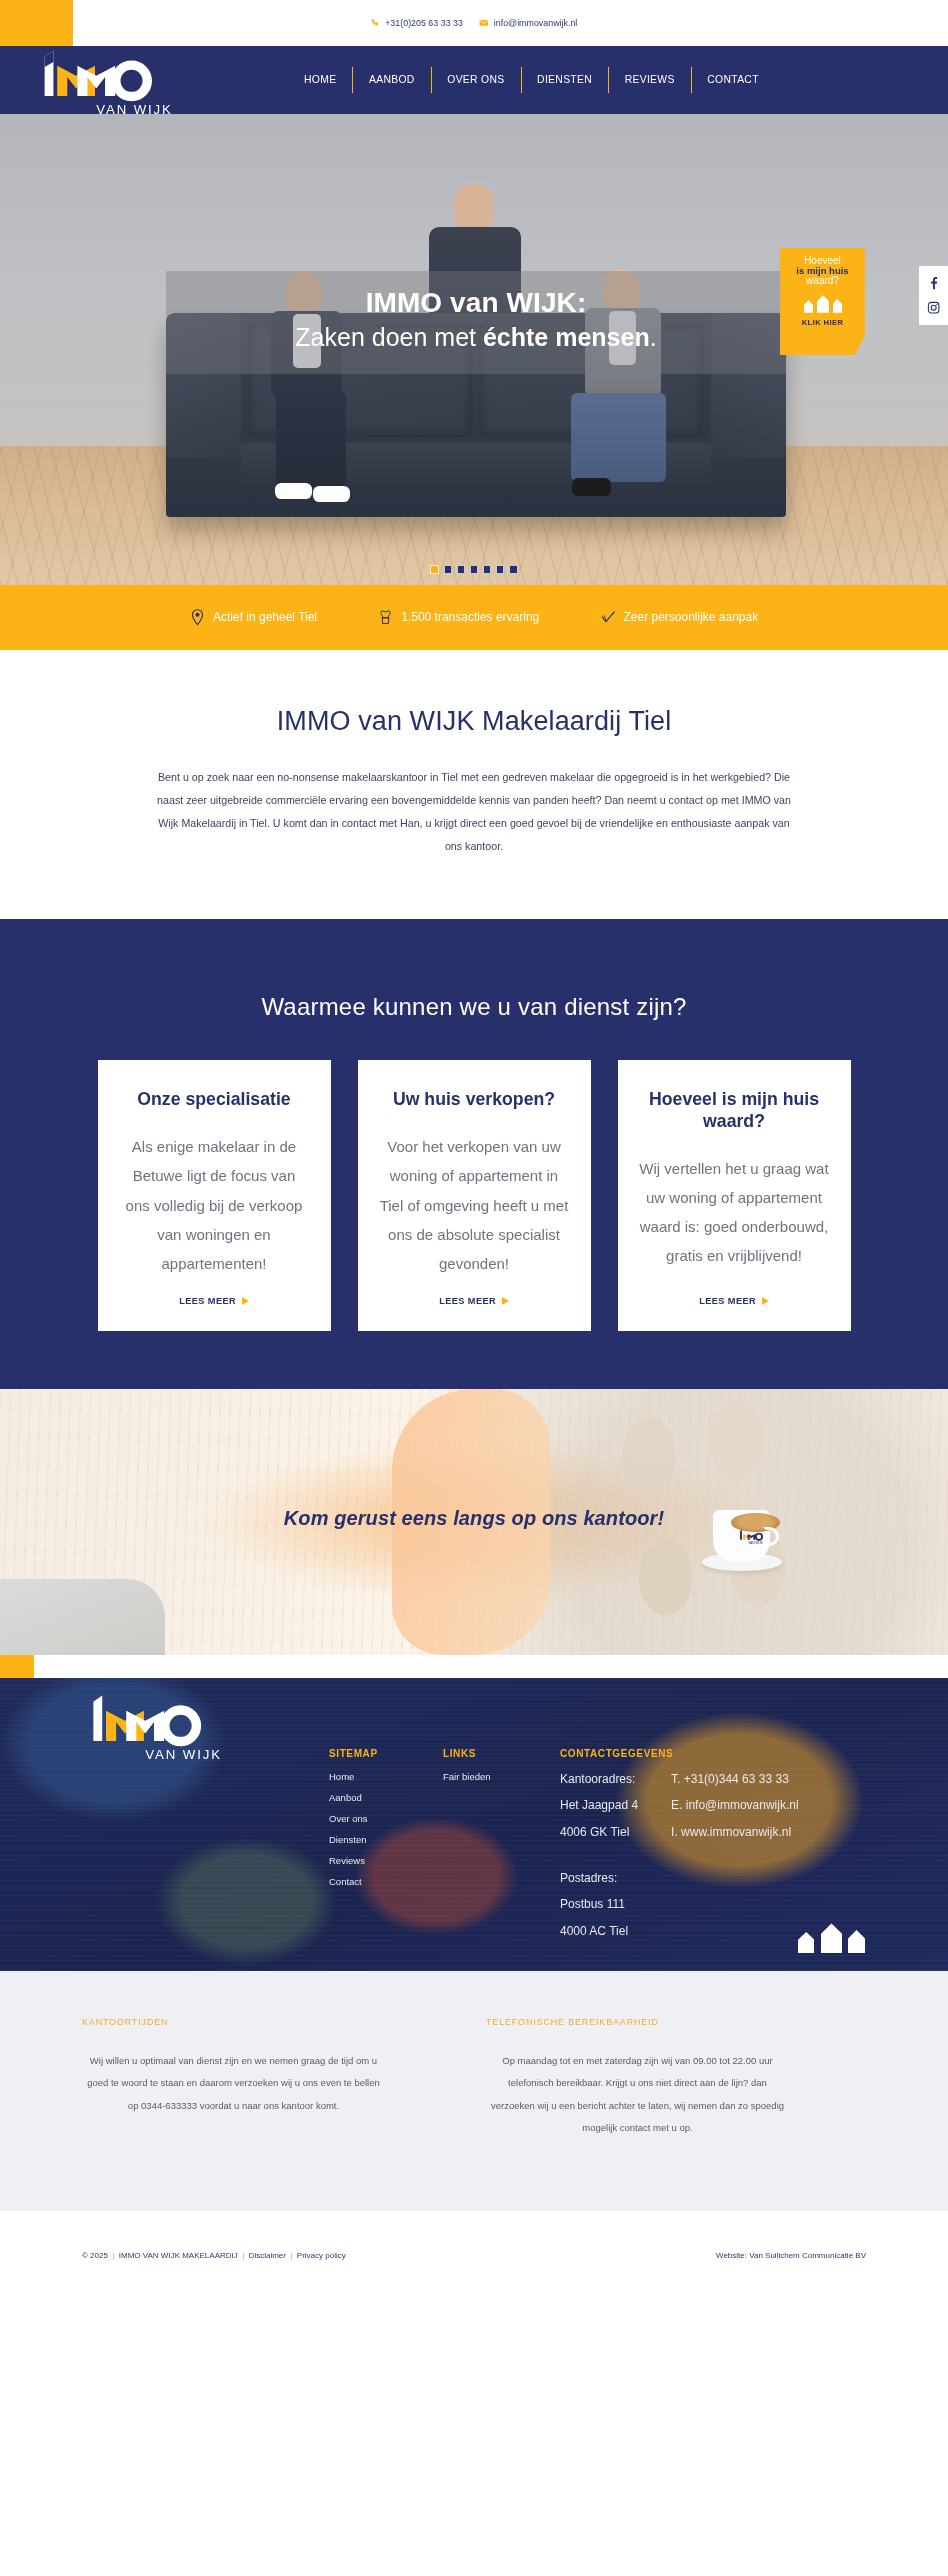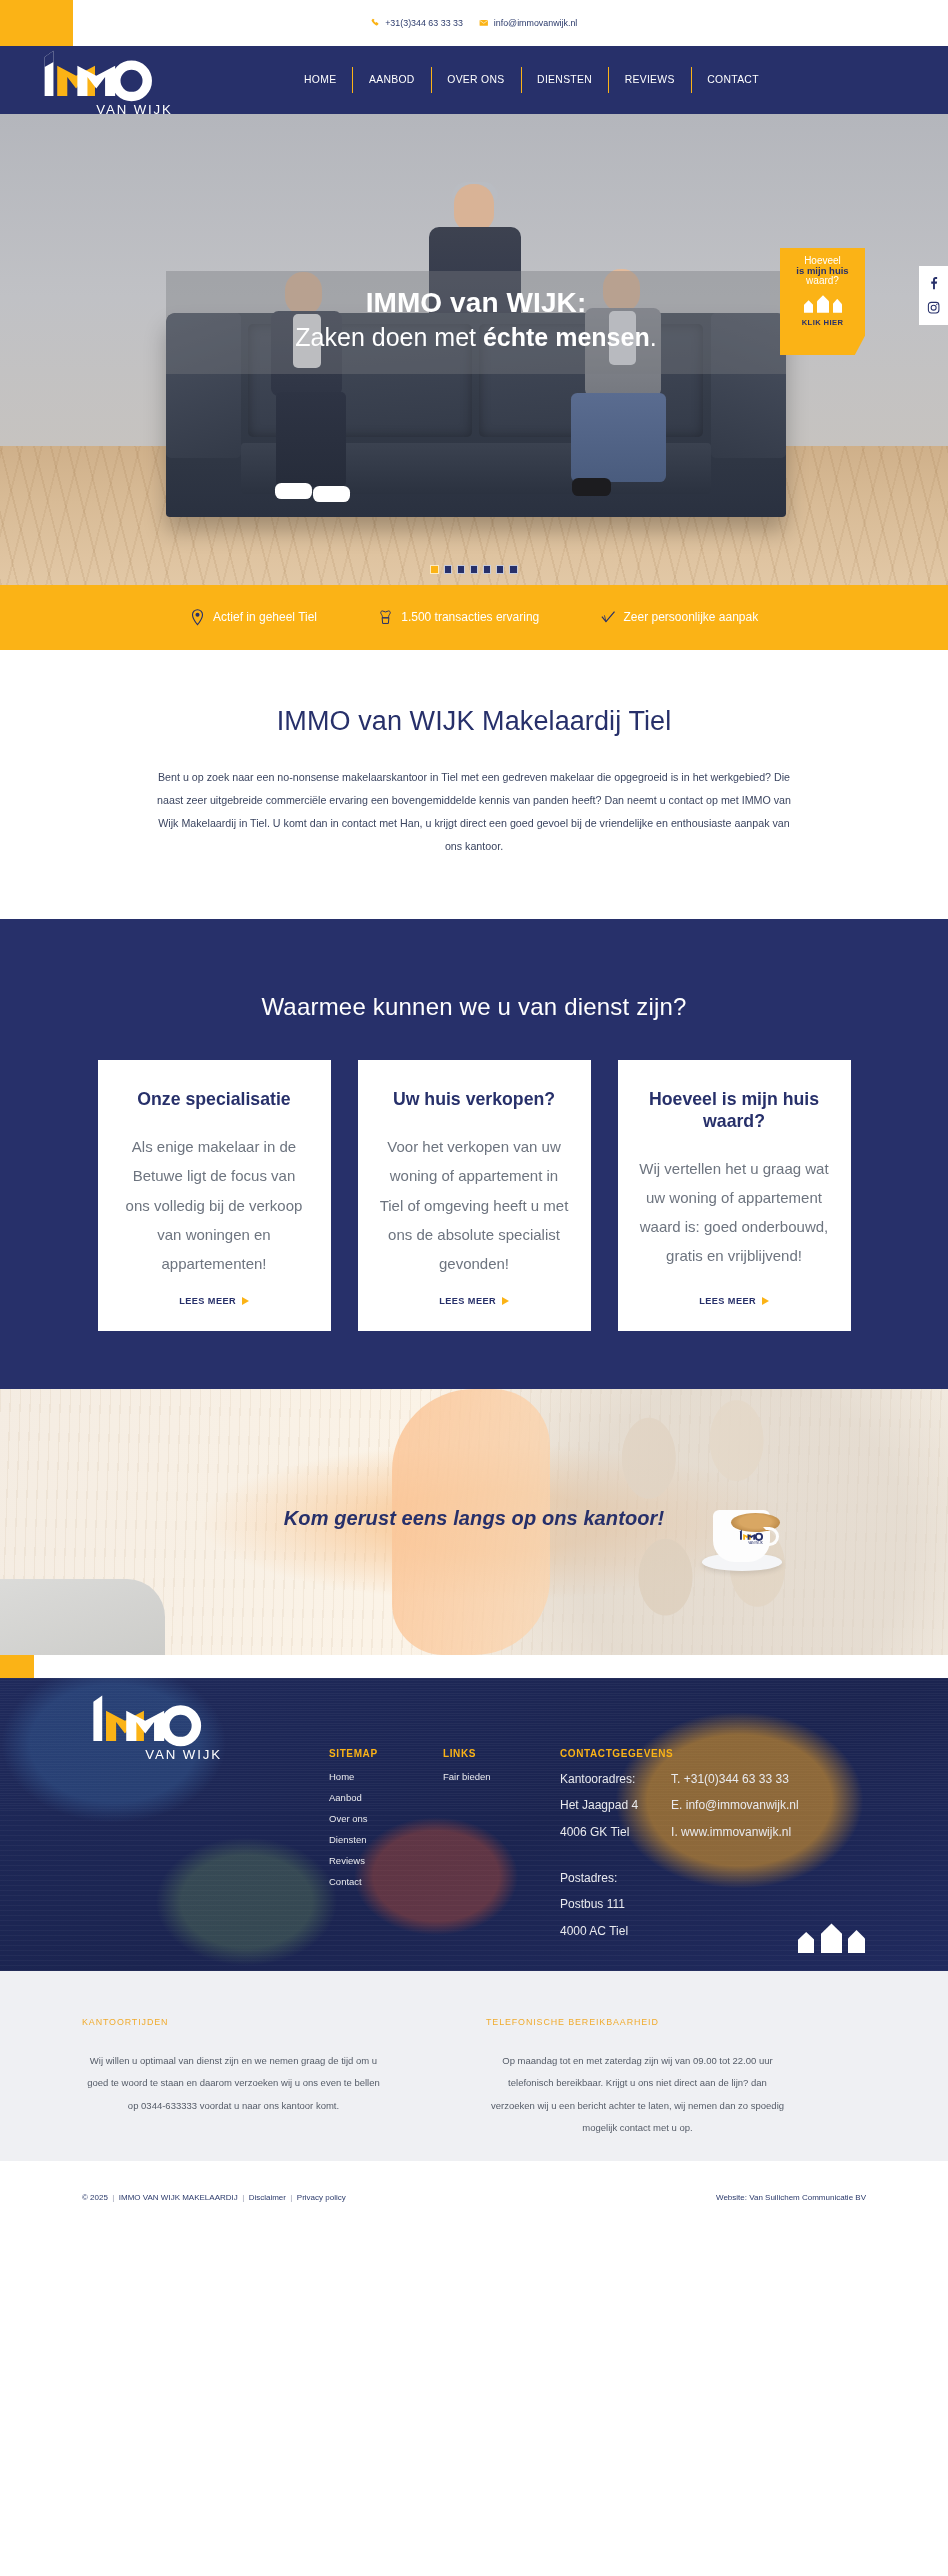--- a/index.html
+++ b/index.html
@@ -296,30 +296,30 @@
   .cg-col .gap { height: 19px; }
   .footer-houses {
     position: absolute; right: 0; bottom: -8.9px; width: 68px; height: 35px;
   }
   .footer-houses span { position:absolute; bottom:0; background:#fff; }
   .fh1 { left: 0; width: 16.4px; height: 21.5px; clip-path: polygon(50% 0, 100% 36%, 100% 100%, 0 100%, 0 36%); }
   .fh2 { left: 23px; width: 21px; height: 30px; clip-path: polygon(50% 0, 100% 34%, 100% 100%, 0 100%, 0 34%); }
   .fh3 { left: 50px; width: 17px; height: 23.4px; clip-path: polygon(50% 0, 100% 36%, 100% 100%, 0 100%, 0 36%); }
 
   
-  .hours { background:#eff0f3; padding: 46px 0 22px; }
+  .hours { background:#eff0f3; padding: 46px 0 72px; }
   .hours-inner { width: 784px; margin: 0 auto; display:flex; gap: 101px; }
   .hcol { width: 303px; }
   .hcol h4 { color:#f0ab2e; font-size: 8.9px; font-weight: 400; letter-spacing: 0.9px; margin-bottom: 23px; }
   .hcol p { color: #555c68; font-size: 9.5px; line-height: 2.35; text-align: center; }
 
   
   .copy { background:#fff; height: 57px; }
   .copy-inner {
-    width: 784px; margin: 4px auto; height: 57px; display:flex;
+    width: 784px; margin: 12px auto; height: 57px; display:flex;
     align-items: flex-start; justify-content: space-between; padding-top: 28px;
     font-size: 8px; color:#2b3a6b;
   }
   .copy-left { display:flex; align-items:center; gap: 4.4px; }
   .copy-left a { color:#2b3a6b; text-decoration:none; }
   .copy-sep { color:#9aa0b4; }
 </style>
 </head>
 <body>
 
@@ -327,21 +327,21 @@
 
   <div class="topbar">
     <div class="topbar-corner"></div>
     <div class="topbar-inner">
       <div class="tb-item">
         <span class="ico-phone">
           <svg viewBox="0 0 16 16" width="9.5" height="9.5">
               <path fill="#fbb316" d="M3.2 1.3 1.4 3.1c-.5.5-.6 1.3-.2 1.9 1.7 3 4.5 5.8 7.6 7.5.6.3 1.4.2 1.8-.3l1.8-1.8c.3-.3.3-.8 0-1.1L9.9 7c-.3-.3-.8-.3-1.1 0l-.9.9C6.5 7 5.4 5.9 4.6 4.6l.9-.9c.3-.3.3-.8 0-1.1L3.2 1.3c-.3-.3-.8-.3-1.1 0z"></path>
             </svg>
         </span>
-        <a href="#">+31(3)344 63 33 33</a>
+        <a href="#">+31(0)205 63 33 33</a>
       </div>
       <div class="tb-item">
         <span class="ico-mail">
           <svg viewBox="0 0 16 16" width="9.5" height="9.5">
               <rect x="1" y="3.5" width="14" height="9.5" rx="1" fill="#fbb316"></rect>
               <path d="M1.6 4.3 8 8.9l6.4-4.6" stroke="#fff" stroke-width="1.1" fill="none"></path>
             </svg>
         </span>
         <a href="#">info@immovanwijk.nl</a>
       </div>

